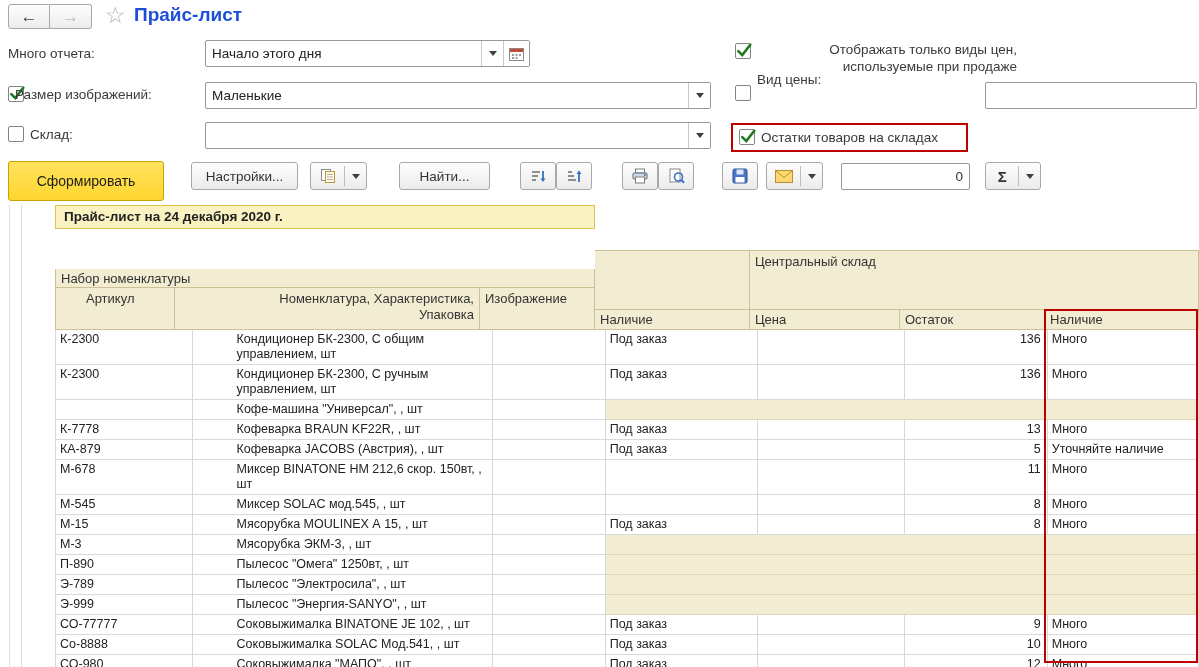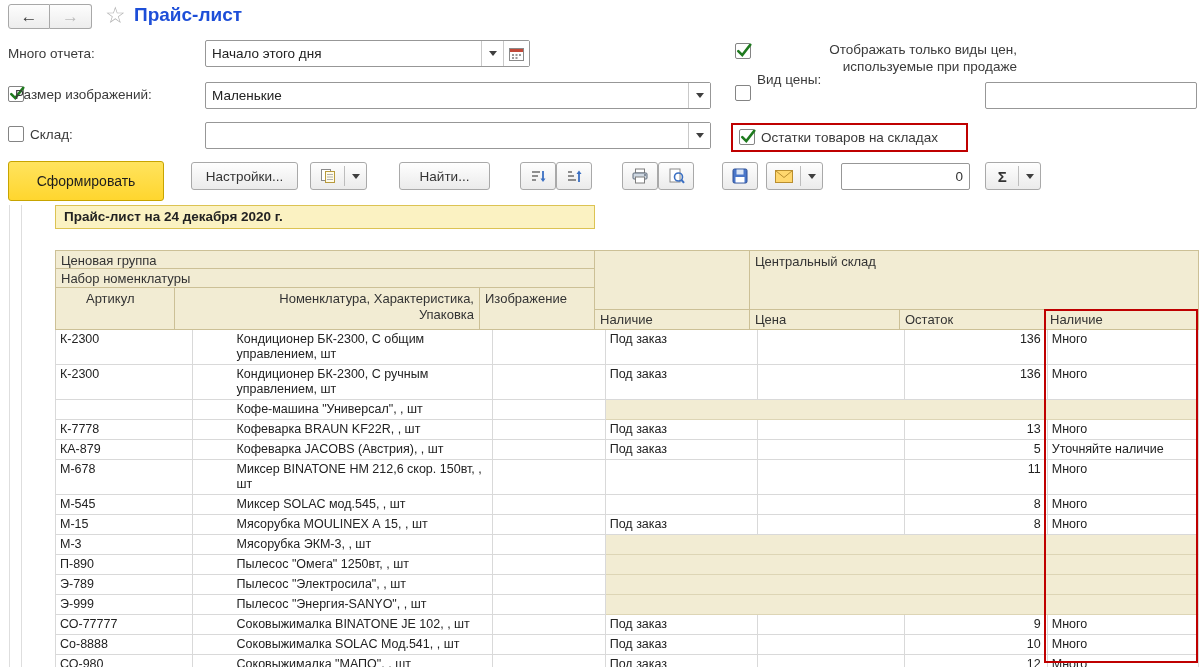--- a/index.html
+++ b/index.html
@@ -247,21 +247,20 @@
 
   <div class="gutter">
     <div class="gline g1"></div>
       <div class="gline g2"></div>
   </div>
 
   <div class="sheet">
     <div class="hdr-grid">
       <div class="cell-title">Прайс-лист на 24 декабря 2020 г.</div>
       <div class="cell-gap"></div>
-      <div class="h pg bl bt">Ценовая группа</div>
       <div class="h re bt"></div>
       <div class="h central bt">Центральный склад</div>
       <div class="h ns bl">Набор номенклатуры</div>
       <div class="h art bl">Артикул</div>
       <div class="h nom pre">Номенклатура, Характеристика,
 Упаковка</div>
       <div class="h img">Изображение</div>
       <div class="h cavail">Наличие</div>
       <div class="h cprice">Цена</div>
       <div class="h cstock">Остаток</div>

